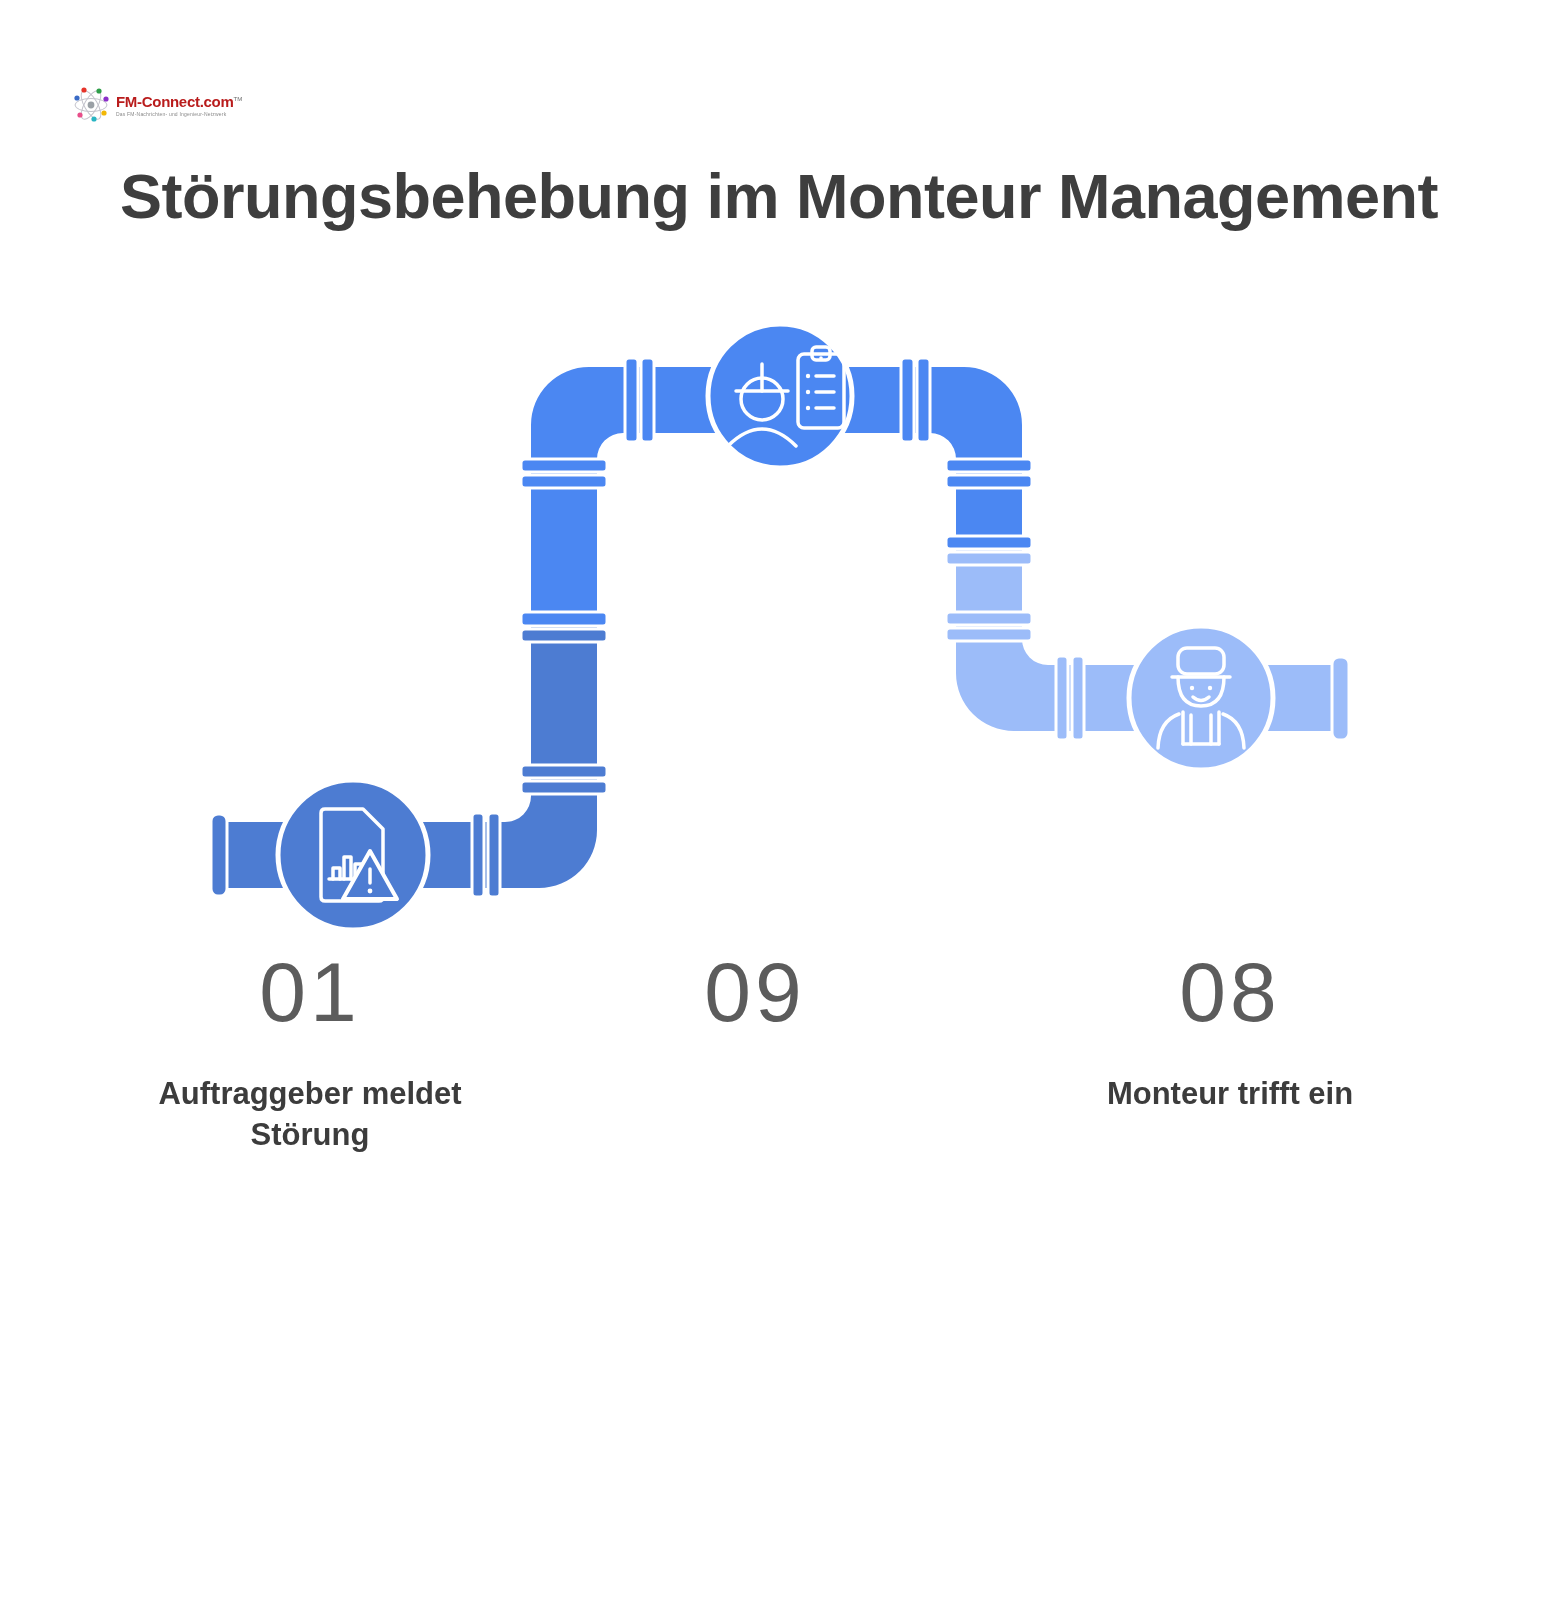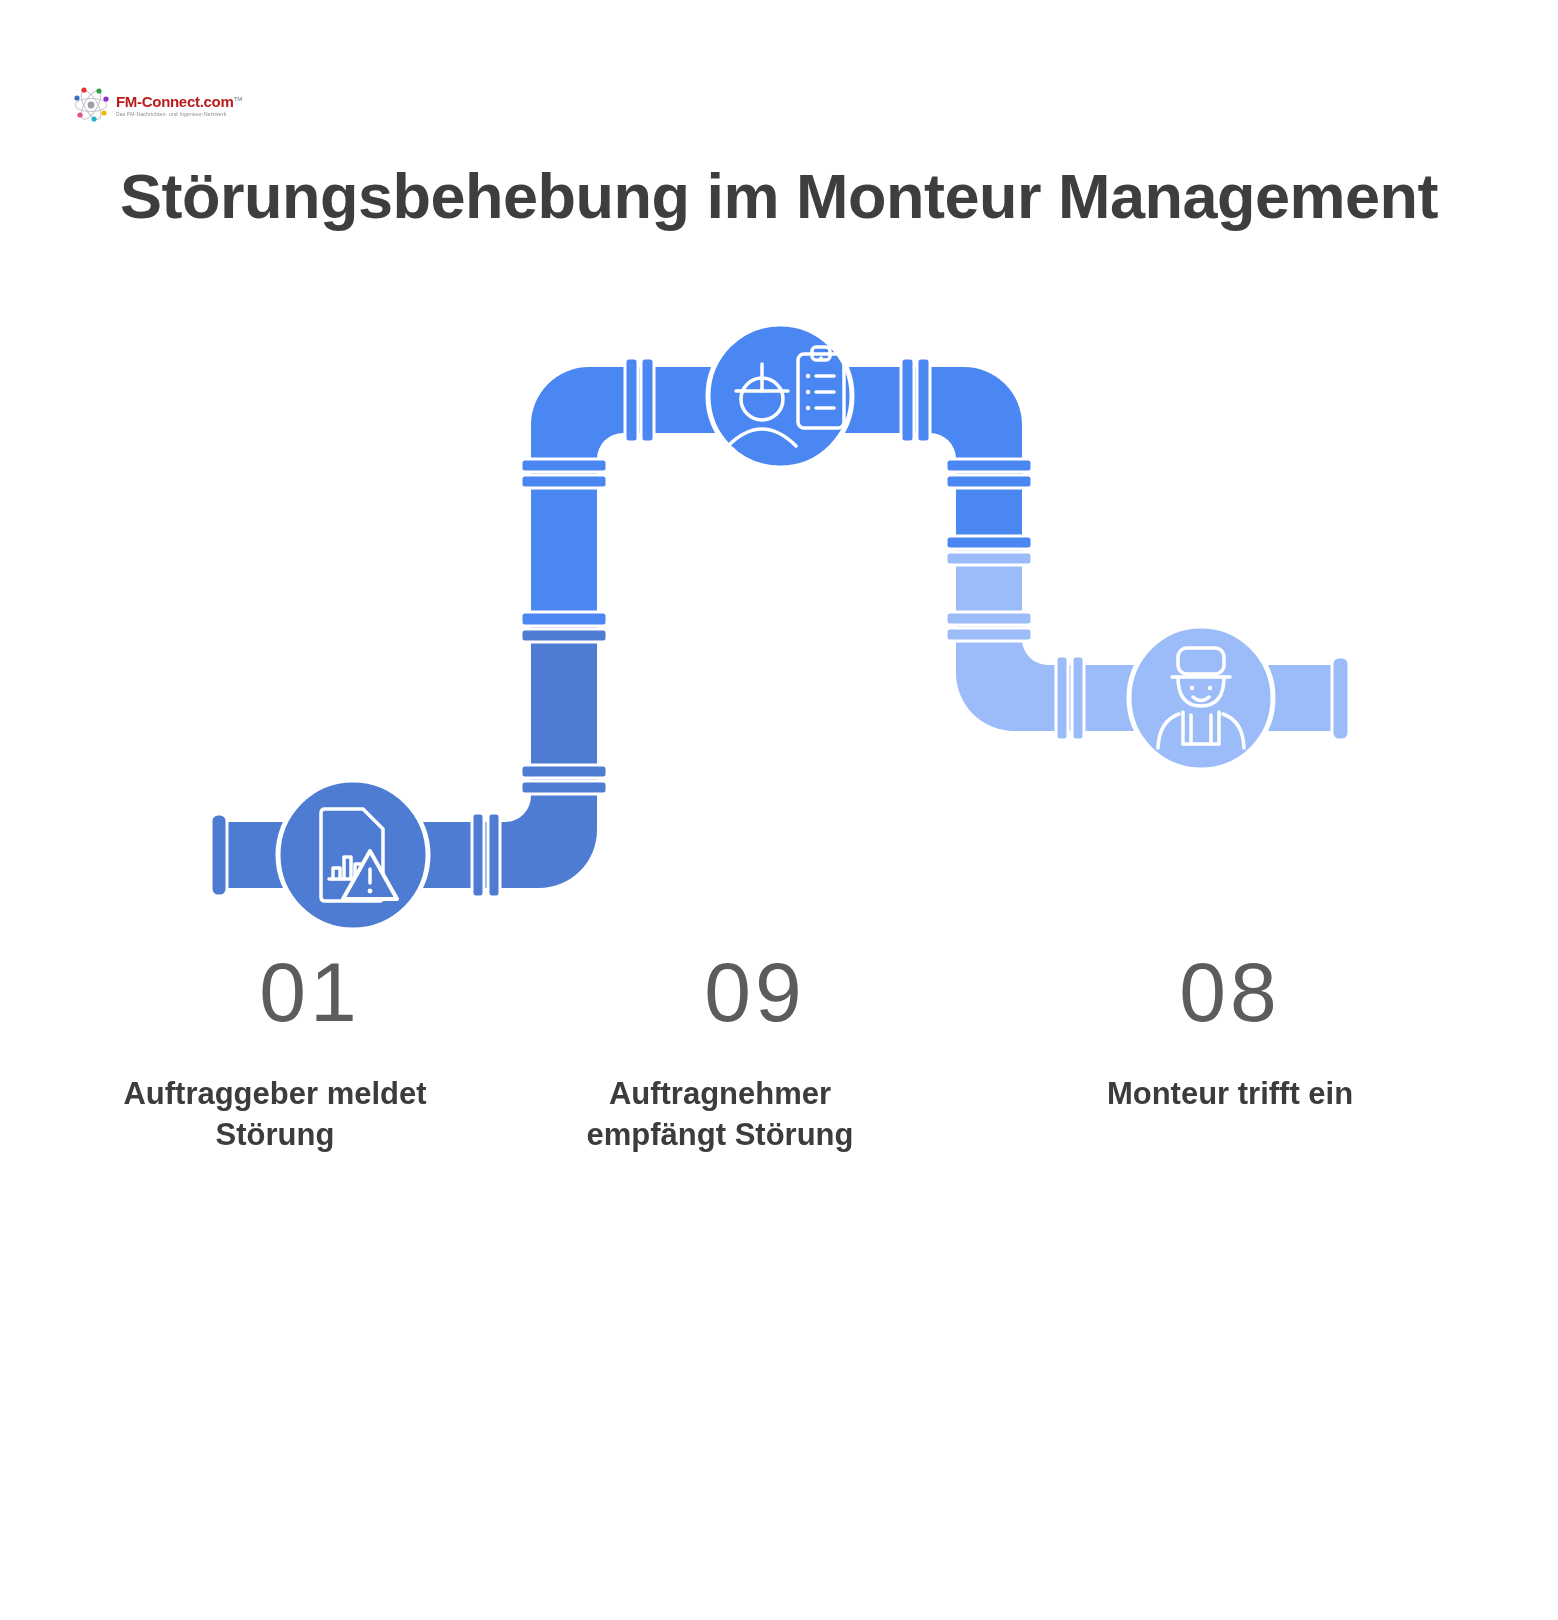--- a/index.html
+++ b/index.html
@@ -9,21 +9,21 @@
   .logo-text{display:flex;flex-direction:column;line-height:1;}
   .logo-name{font-size:15px;font-weight:bold;color:#b91c1c;letter-spacing:-0.3px;}
   .logo-tm{font-size:6px;vertical-align:super;color:#6a6a6a;}
   .logo-tagline{font-size:5px;color:#8a8a8a;margin-top:2px;letter-spacing:0.2px;}
 
   .title{position:absolute;top:118px;left:0;right:0;text-align:center;
          font-size:63px;font-weight:bold;color:#3E3E3E;letter-spacing:-0.5px;}
 
   .pipes{position:absolute;top:0;left:0;}
 
-  .step{position:absolute;top:948px;width:380px;display:flex;flex-direction:column;text-align:center;}
+  .step{position:absolute;top:948px;width:380px;display:flex;flex-direction:column;align-items:center;text-align:center;}
   .step-1{left:120px;}
   .step-2{left:565px;}
   .step-3{left:1040px;}
   .num{font-size:84px;font-weight:100;color:#5c5c5c;letter-spacing:4px;line-height:1.05;}
   .head{margin:38px 0 0 0;font-size:31px;font-weight:bold;color:#3C3C3C;line-height:1.32;}
   .step-1 .head{width:310px;}
   .step-2 .head{width:310px;}
   .bodytxt{margin:28px 0 0 0;font-size:30px;color:#4F4F4F;line-height:1.5;}
   .step-1 .bodytxt{width:310px;}
   .step-2 .bodytxt{width:300px;}
@@ -148,19 +148,18 @@
   </g>
 </svg>
 
 <div class="step step-1">
   <div class="num">01</div>
   <h2 class="head">Auftraggeber meldet Störung</h2>
 </div>
 
 <div class="step step-2">
   <div class="num">09</div>
-  <h2 class="head">Auftragnehmer empfängt Störung</h2>
 </div>
 
 <div class="step step-3">
   <div class="num">08</div>
   <h2 class="head">Monteur trifft ein</h2>
 </div>
 
 </body></html>

